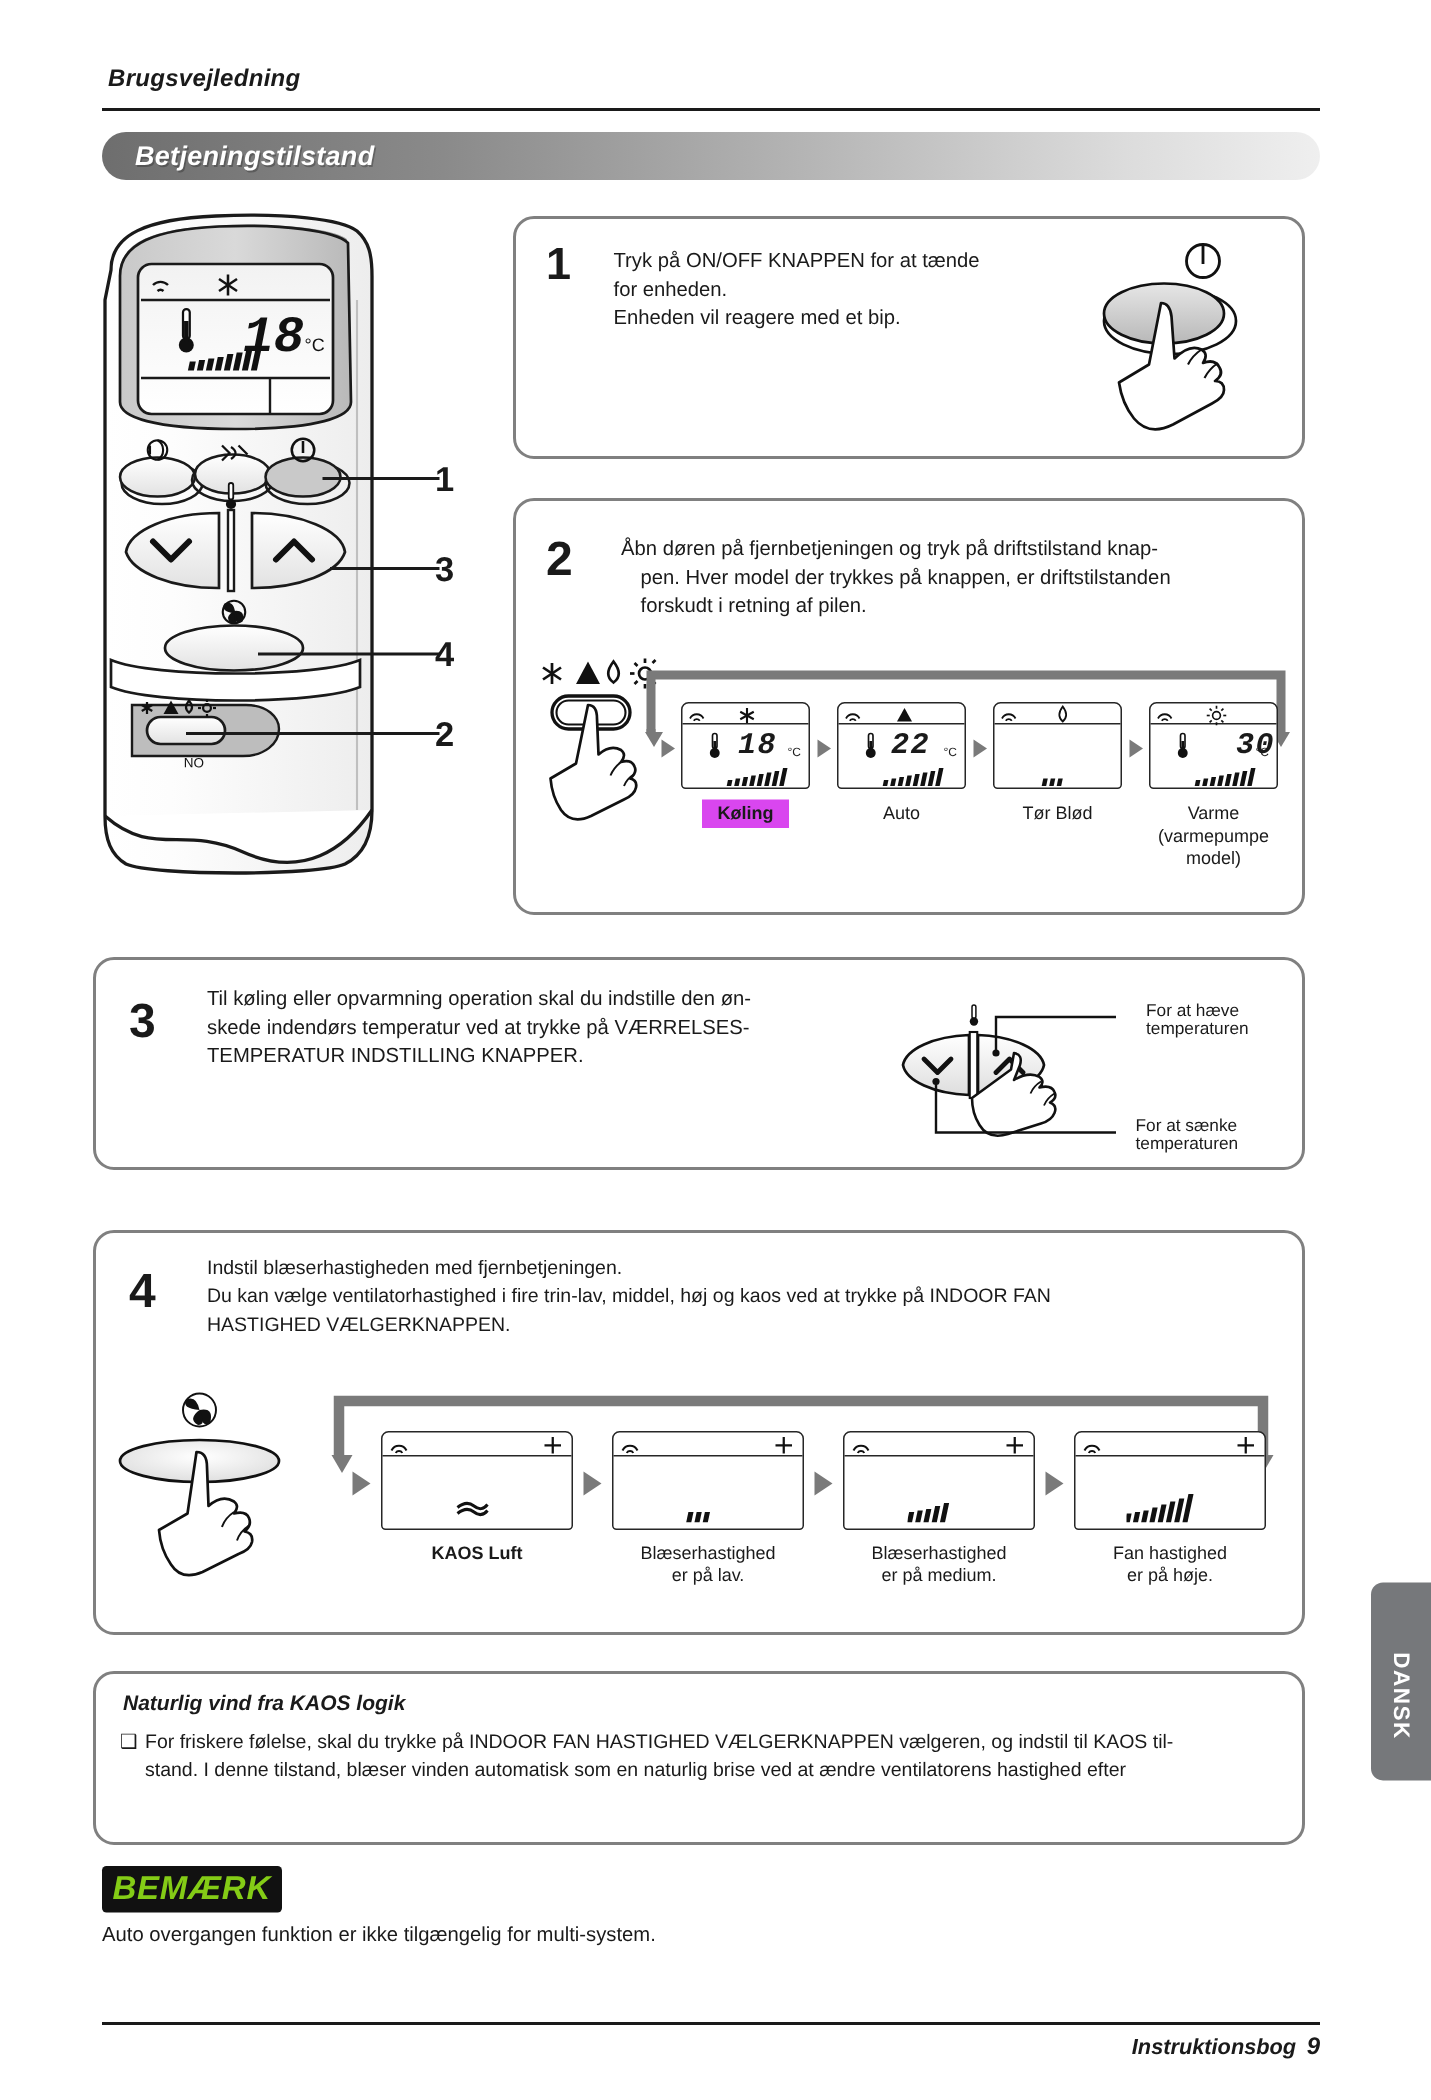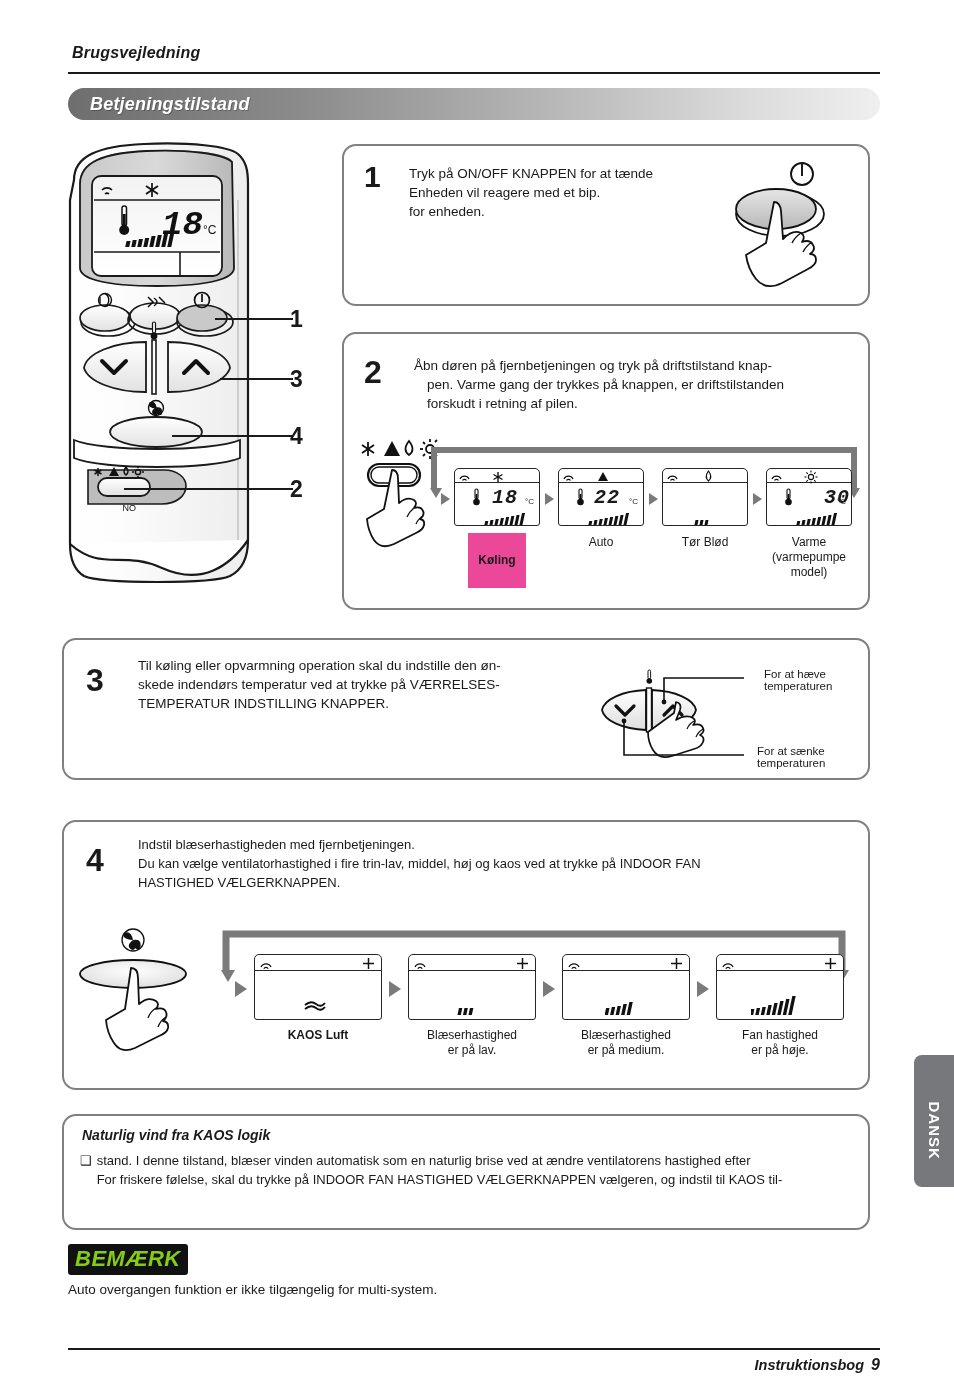--- a/index.html
+++ b/index.html
@@ -96,21 +96,21 @@
   }
 
   
   .footer-rule { position:absolute; left:68px; top:1348px; width:812px; height:1.5px; background:#1a1a1a; }
   .footer-text { position:absolute; left:68px; top:1356px; width:812px; text-align:right;
                  font-style:italic; font-weight:bold; font-size:14.5px; }
   .footer-text .pg { font-size:16px; margin-left:7px; }
 
   .cap { font-size:12px; text-align:center; line-height:1.25; }
   .cap.b { font-weight:bold; }
-  .hl { background:#ec4899; padding:20px 10px; display:inline-block; }
+  .hl { background:#d946ef; padding:2px 10px; display:inline-block; }
 </style>
 </head>
 <body>
 
 <div class="page-header">
   <span class="hdr-text">Brugsvejledning</span>
 </div>
 <div class="hdr-rule"></div>
 
 <div class="title-bar">
@@ -272,22 +272,22 @@
   <div class="callout-num" style="left:228px; top:283px;">4</div>
 
   <div class="callout-line" style="left:62px; top:348px; width:169px;"></div>
   <div class="callout-num" style="left:228px; top:336px;">2</div>
 </div>
 
 <div class="box" style="left:342px; top:144px; width:528px; height:162px;">
   <div class="step-num" style="position:absolute;left:20px;top:16px;">1</div>
   <div class="step-text" style="position:absolute;left:65px;top:18px;width:300px;">
     <div>Tryk på ON/OFF KNAPPEN for at tænde</div>
+    <div>for enheden.</div>
     <div>Enheden vil reagere med et bip.</div>
-    <div>for enheden.</div>
   </div>
 
   <svg style="position:absolute; right:14px; top:8px;" width="150" height="146" viewBox="0 0 150 146">
     <defs>
       <linearGradient id="pbG" x1="0" y1="0" x2="0" y2="1">
         <stop offset="0%" stop-color="#e6e6e6"></stop>
           <stop offset="100%" stop-color="#b8b8b8"></stop>
       </linearGradient>
     </defs>
     <g stroke="#111" fill="none" stroke-width="1.9">
@@ -301,21 +301,21 @@
              q6,0 6,6 q0,5 -8,9 l-26,14 q-16,8 -26,-4 q-8,-10 -10,-24 l20,-12 z" fill="#fff" stroke="#111" stroke-width="1.8" stroke-linejoin="round"></path>
     <path d="M97,79 q-6,4 -9,10" fill="none" stroke="#111" stroke-width="1.4"></path>
     <path d="M108,88 q-6,4 -9,10" fill="none" stroke="#111" stroke-width="1.4"></path>
   </svg>
 </div>
 
 <div class="box" style="left:342px; top:332px; width:528px; height:278px;">
   <div class="step-num" style="position:absolute;left:20px;top:22px;font-size:32px;">2</div>
   <div class="step-text" style="position:absolute;left:70px;top:22px;width:450px;">
     <div>Åbn døren på fjernbetjeningen og tryk på driftstilstand knap-</div>
-    <div style="margin-left:13px;">pen. Varme gang der trykkes på knappen, er driftstilstanden</div>
+    <div style="margin-left:13px;">pen. Hver model der trykkes på knappen, er driftstilstanden</div>
     <div style="margin-left:13px;">forskudt i retning af pilen.</div>
   </div>
 
   <svg style="position:absolute; left:10px; top:102px;" width="92" height="140" viewBox="0 0 92 140">
     <g stroke="#111" stroke-width="1.8">
       <line x1="14" y1="6" x2="14" y2="20"></line>
         <line x1="8" y1="9" x2="20" y2="17"></line>
         <line x1="20" y1="9" x2="8" y2="17"></line>
       <path d="M30,20 l8,-15 l8,15 z" fill="#111" stroke="none"></path>
       <path d="M55,5 q7,9 0,14 q-7,-5 0,-14z" fill="none"></path>
@@ -712,22 +712,22 @@
       </div>
     </div>
   </div>
 </div>
 
 <div class="box" style="left:62px; top:1114px; width:808px; height:116px;">
   <div class="note-title" style="position:absolute;left:18px;top:11px;">Naturlig vind fra KAOS logik</div>
   <div style="position:absolute;left:16px;top:36px;width:776px;display:flex;">
     <span style="font-size:13px;line-height:1.45;margin-right:5px;">❑</span>
     <div class="note-body" style="flex:1;">
+      <div>For friskere følelse, skal du trykke på INDOOR FAN HASTIGHED VÆLGERKNAPPEN vælgeren, og indstil til KAOS til-</div>
       <div>stand. I denne tilstand, blæser vinden automatisk som en naturlig brise ved at ændre ventilatorens hastighed efter</div>
-      <div>For friskere følelse, skal du trykke på INDOOR FAN HASTIGHED VÆLGERKNAPPEN vælgeren, og indstil til KAOS til-</div>
     </div>
   </div>
 </div>
 
 <div style="position:absolute;left:68px;top:1244px;">
   <span class="bemaerk">BEMÆRK</span>
 </div>
 <div style="position:absolute;left:68px;top:1282px;font-size:13.5px;">Auto overgangen funktion er ikke tilgængelig for multi-system.</div>
 
 <div class="side-tab">

